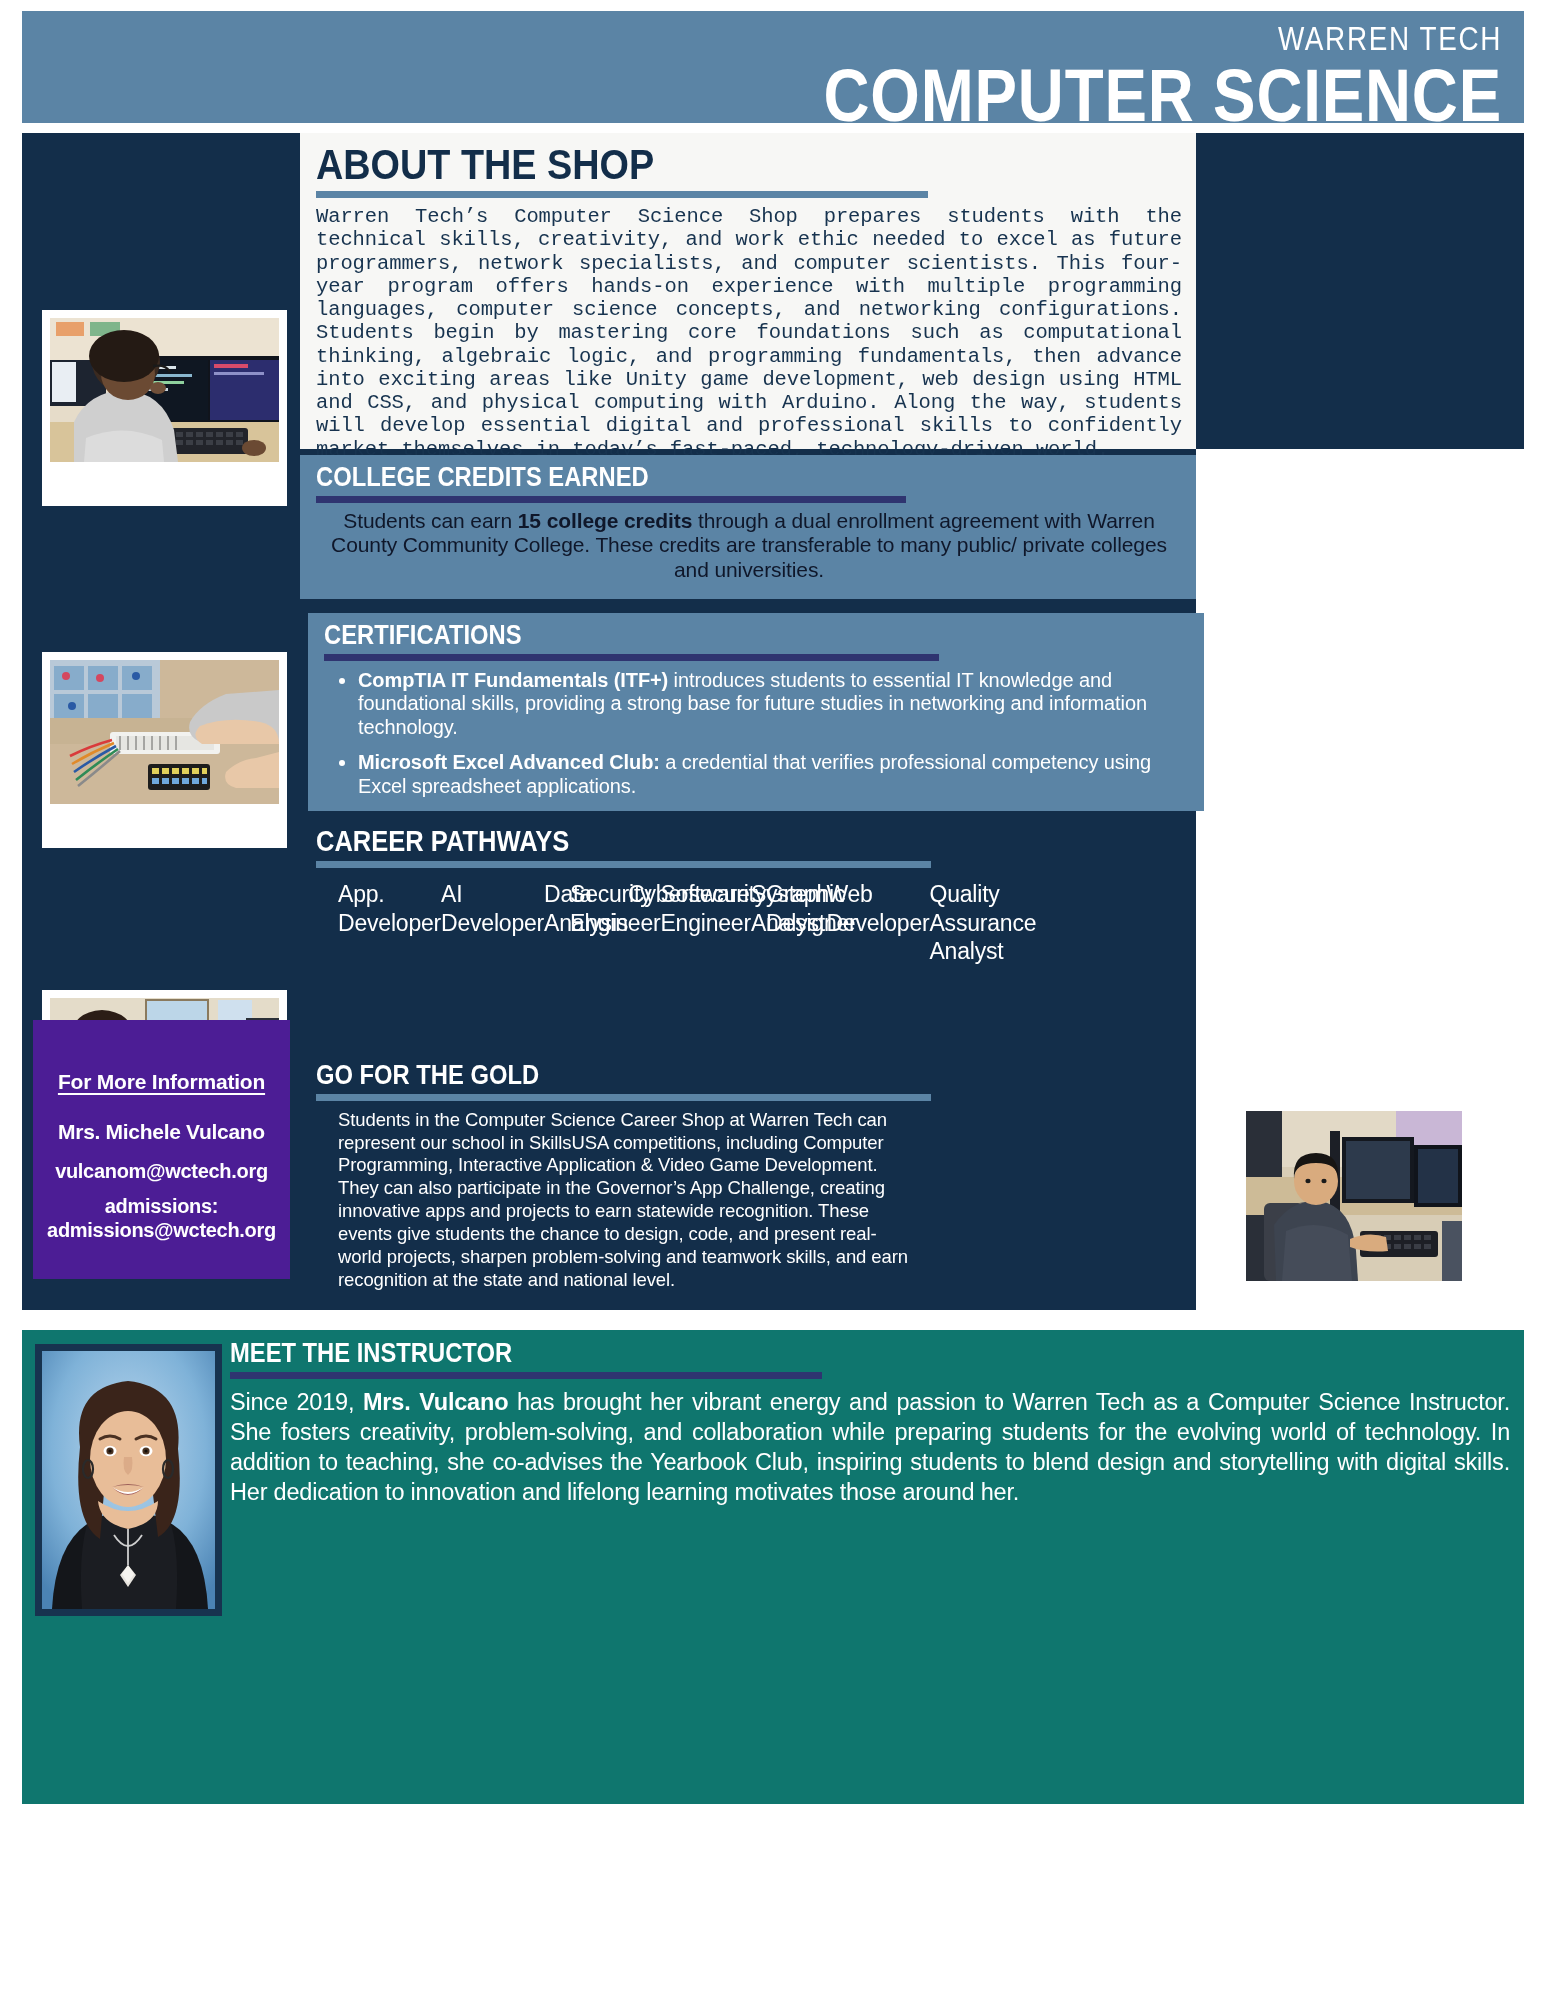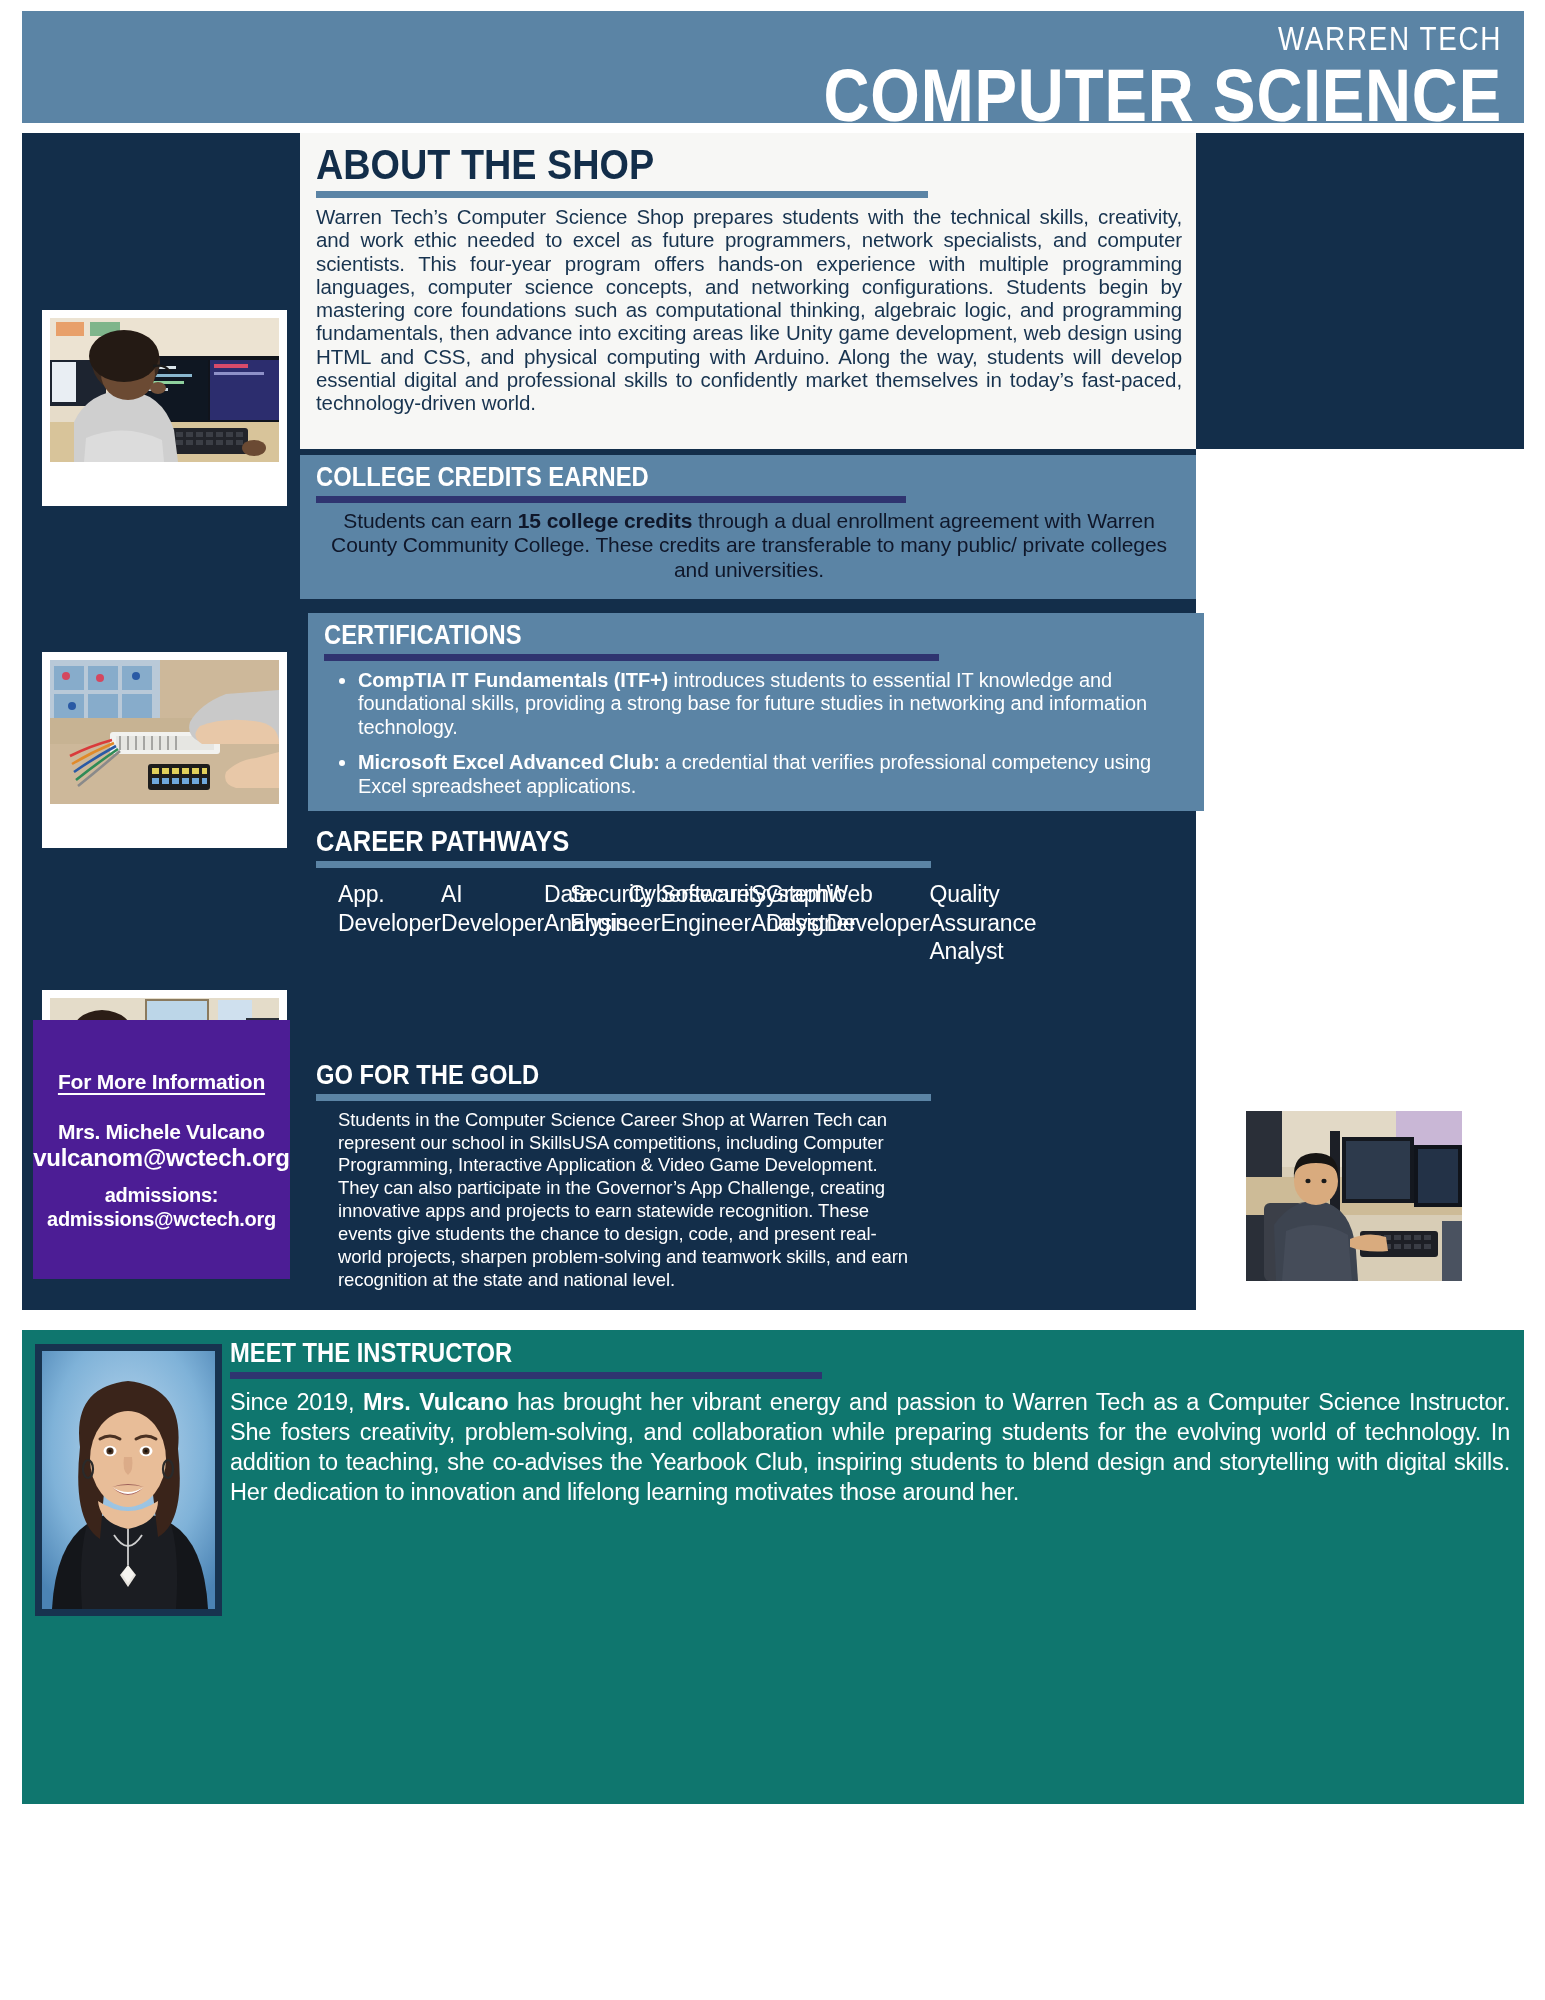--- a/index.html
+++ b/index.html
@@ -103,20 +103,21 @@
     width: 612px;
     margin-top: 4px;
   }
   #about-body {
     color: #17334f;
     font-size: 20.5px;
     line-height: 1.135;
     text-align: justify;
     margin-top: 7px;
     letter-spacing: -0.1px;
+    font-family: Liberation Mono, monospace;
   }
 
   
   .card {
     position: absolute;
     box-sizing: border-box;
     padding: 8px 14px 8px 16px;
   }
   .card.blue { background: #5b84a5; }
   .card.navy { background: #132e4a; }
@@ -195,21 +196,21 @@
     text-decoration: underline;
     text-underline-offset: 4px;
     letter-spacing: -0.2px;
   }
   .contact-line {
     color: #ffffff;
     font-weight: 700;
     letter-spacing: -0.3px;
   }
   #contact-name { font-size: 21px; margin-top: 26px; }
-  #contact-email { font-size: 24px; margin-top: 0; }
+  #contact-email { font-size: 20px; margin-top: 16px; }
   #contact-adm-label { font-size: 20px; margin-top: 12px; }
   #contact-adm-email { font-size: 20px; margin-top: 1px; }
 
   
   #gold-card { left: 300px; top: 1053px; width: 896px; height: 255px; }
   #gold-rule { width: 615px; background: #5b84a5; }
   #gold-body {
     color: #ffffff;
     font-size: 18.5px;
     line-height: 1.235;

